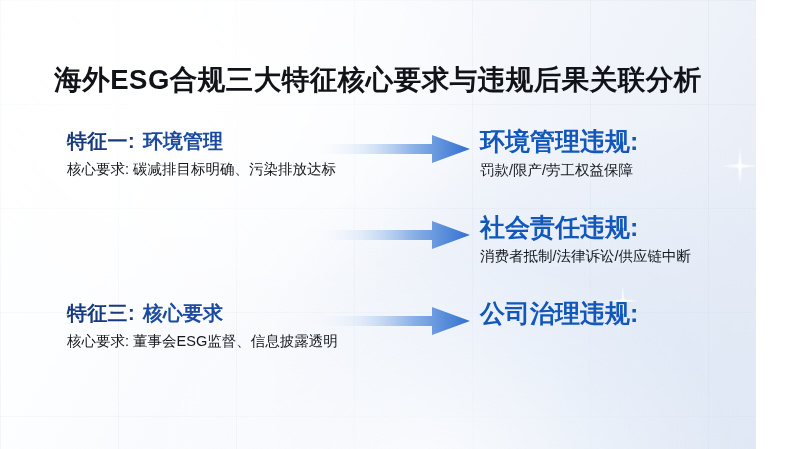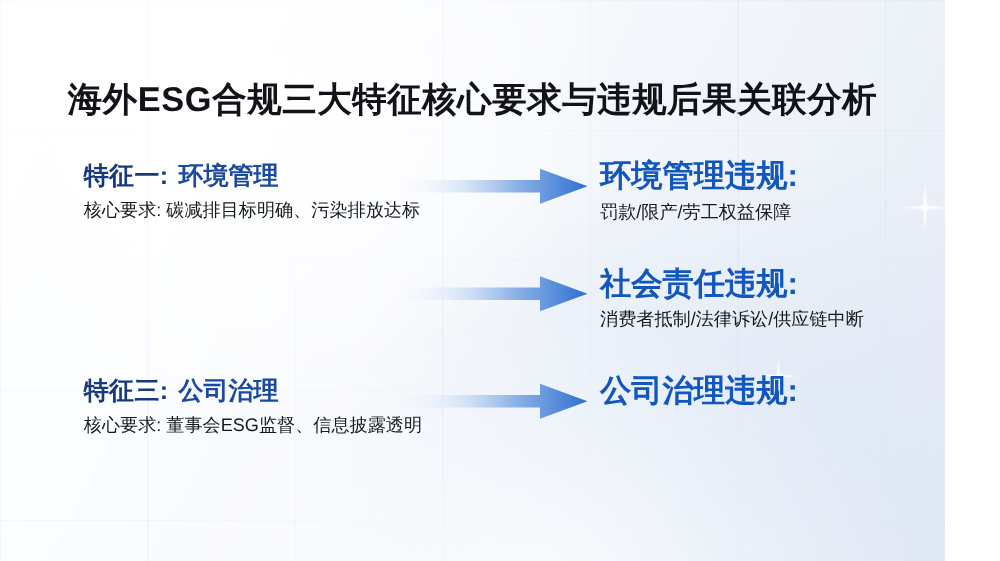--- a/index.html
+++ b/index.html
@@ -252,21 +252,21 @@
 
       <div class="right-block">
         <div class="right-head">社会责任违规:</div>
         <div class="sub-line">消费者抵制/法律诉讼/供应链中断</div>
       </div>
     </div>
 
     <div class="row">
       <div class="left-block">
         <div class="head-line">
-          <span class="head-prefix">特征三:</span><span class="head-value">公司治理</span>
+          <span class="head-prefix">特征三:</span><span class="head-value">核心要求</span>
         </div>
         <div class="sub-line">核心要求: 董事会ESG监督、信息披露透明</div>
       </div>
 
       <div class="arrow">
         <svg width="150" height="30" viewBox="0 0 150 30" xmlns="http://www.w3.org/2000/svg">
           <defs>
             <linearGradient id="ag3" x1="0" y1="0" x2="1" y2="0">
               <stop offset="0%" stop-color="#eef4fd" stop-opacity="0.05"></stop>
               <stop offset="28%" stop-color="#cfe0f6" stop-opacity="0.55"></stop>

